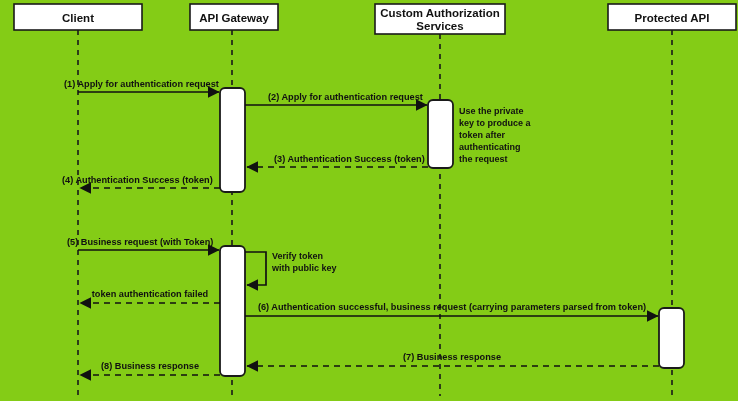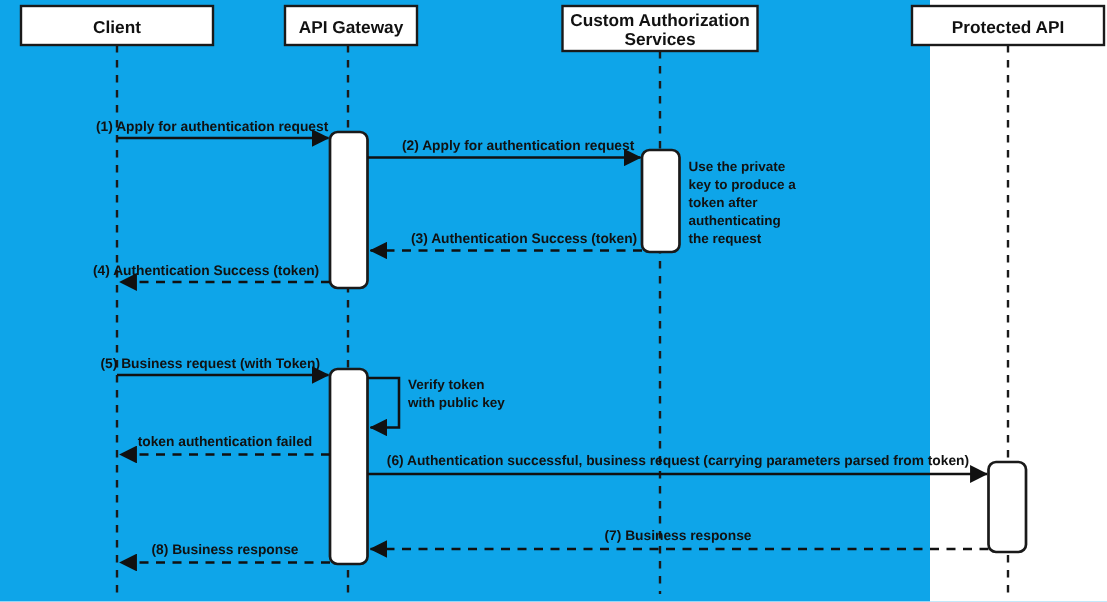--- a/index.html
+++ b/index.html
@@ -8,23 +8,23 @@
     background: #ffffff;
   }
   body {
     font-family: "Liberation Sans", sans-serif;
     width: 738px;
     height: 401px;
     overflow: hidden;
   }
   #diagram-root {
     position: relative;
-    width: 620px;
+    width: 738px;
     height: 401px;
-    background: #0ea5e9;
+    background: #84cc16;
   }
   svg.seq {
     position: absolute;
     top: 0;
     left: 0;
     width: 738px;
     height: 401px;
   }
   .lifeline-box {
     fill: #ffffff;

